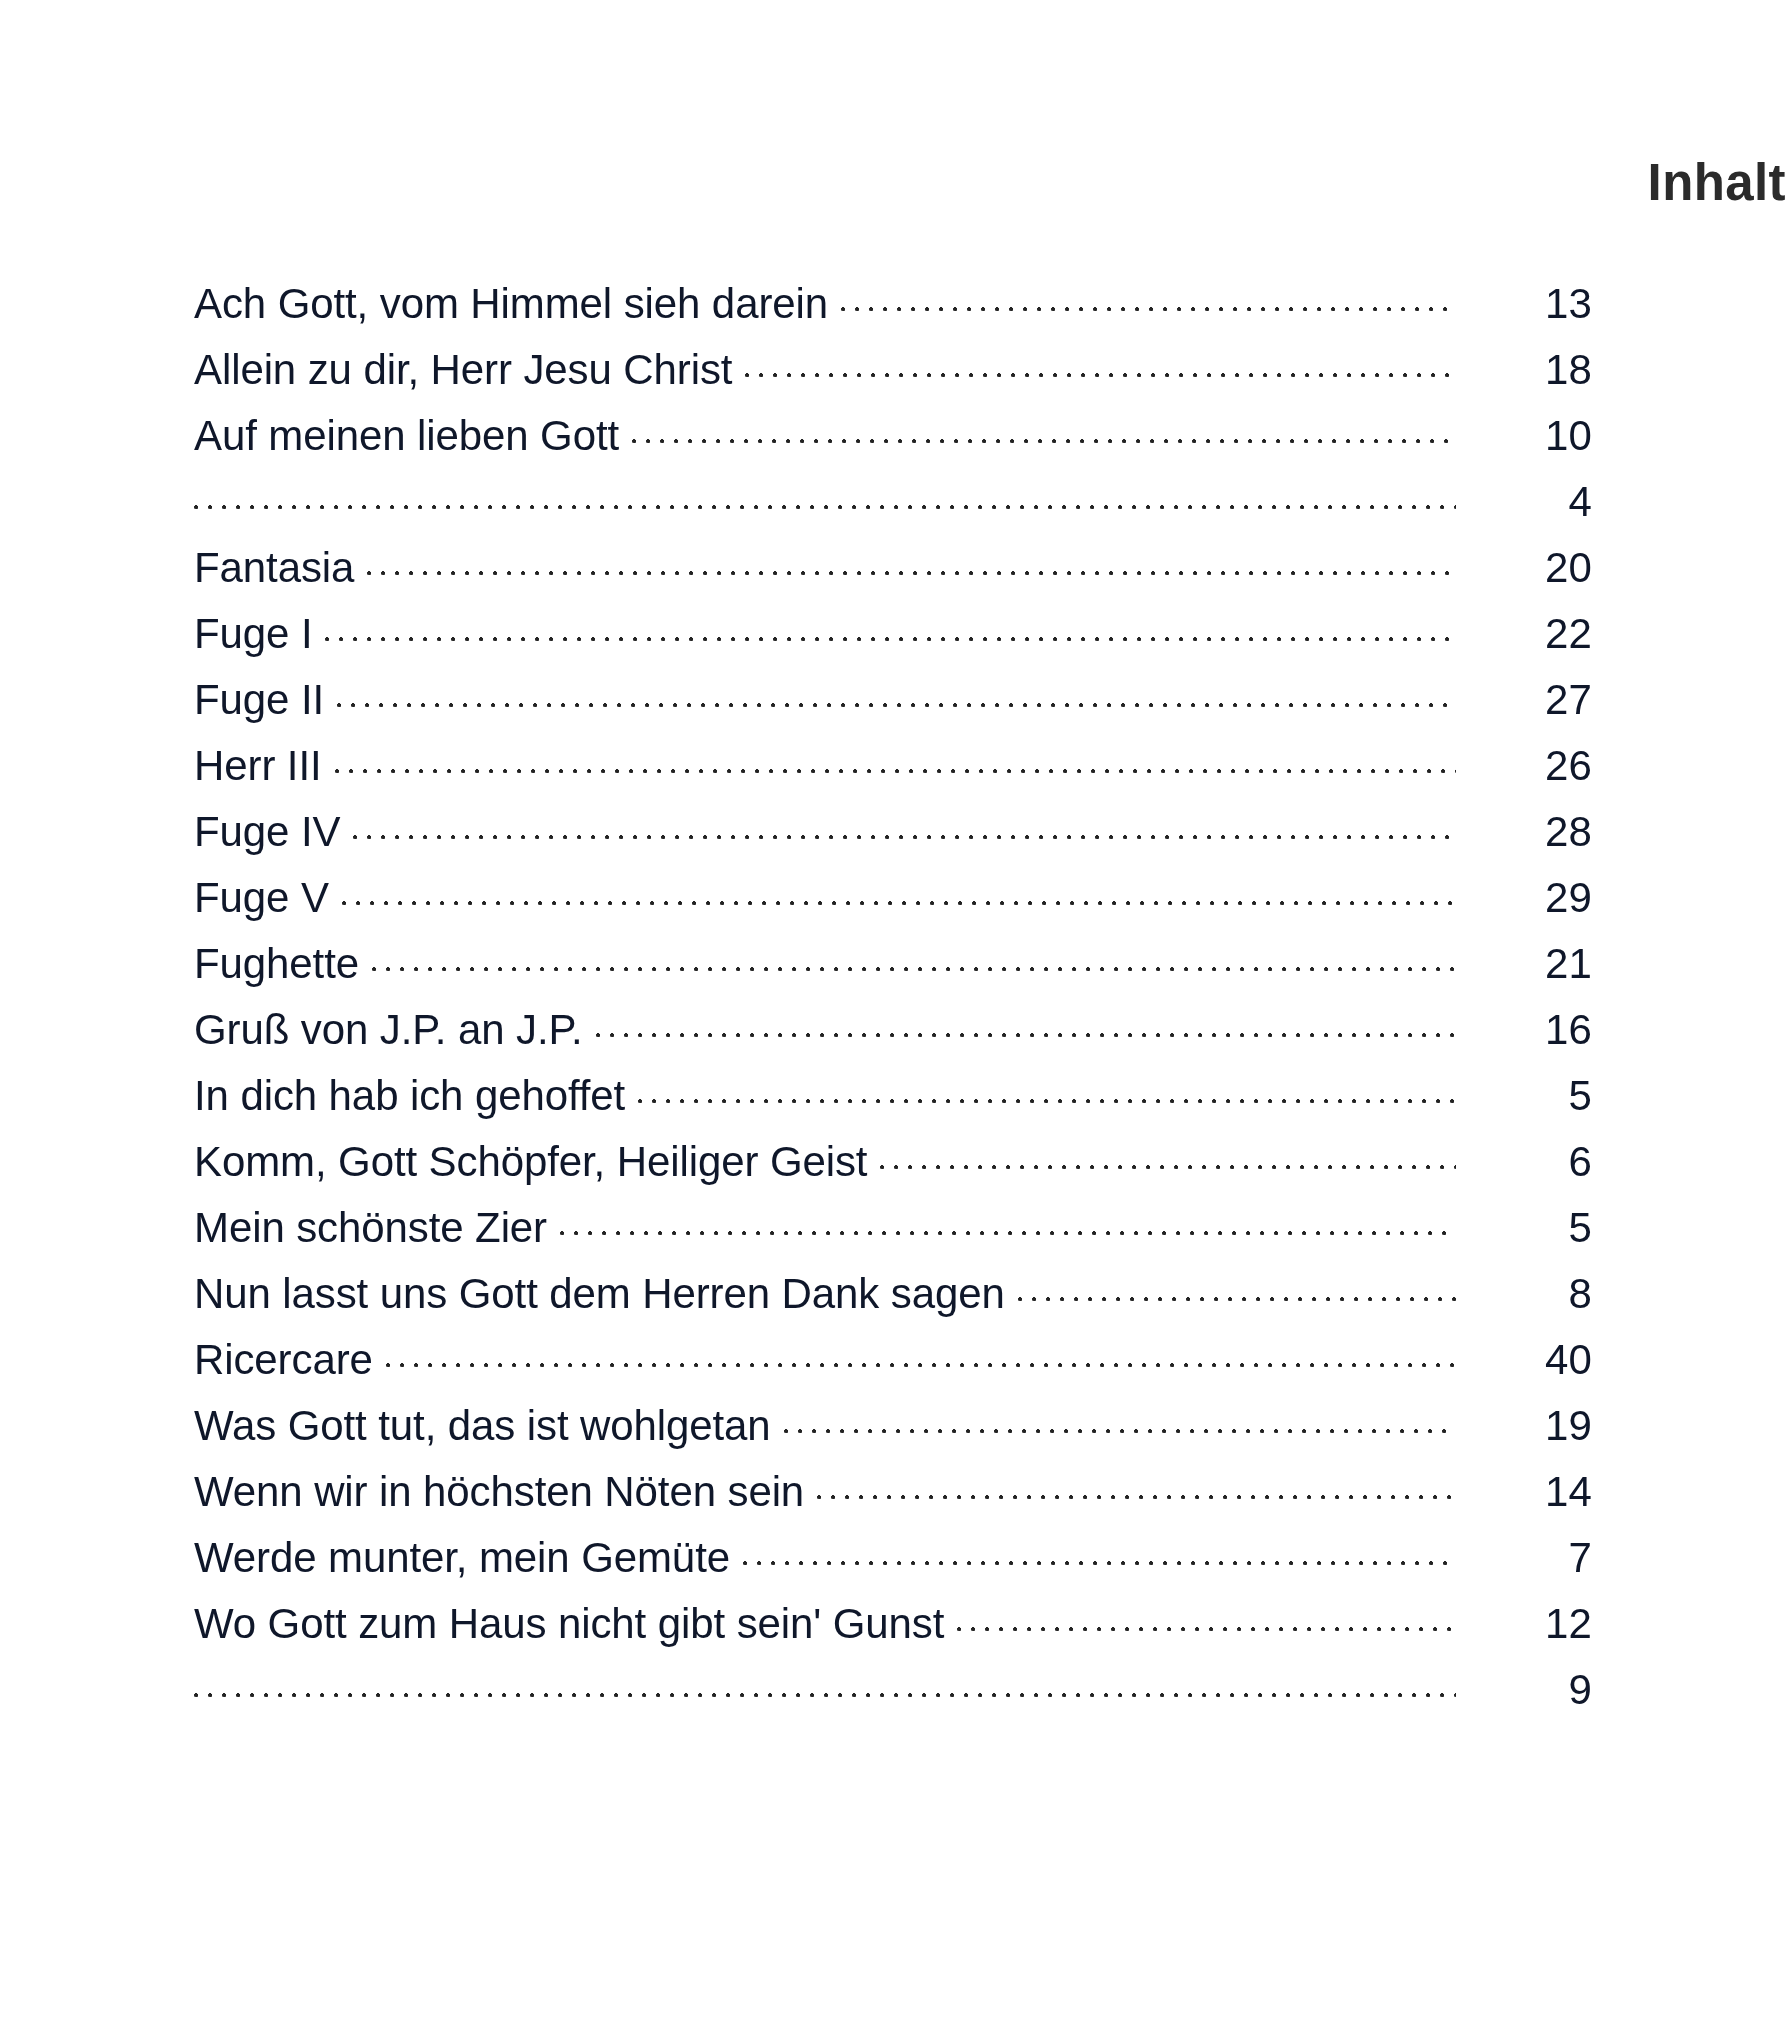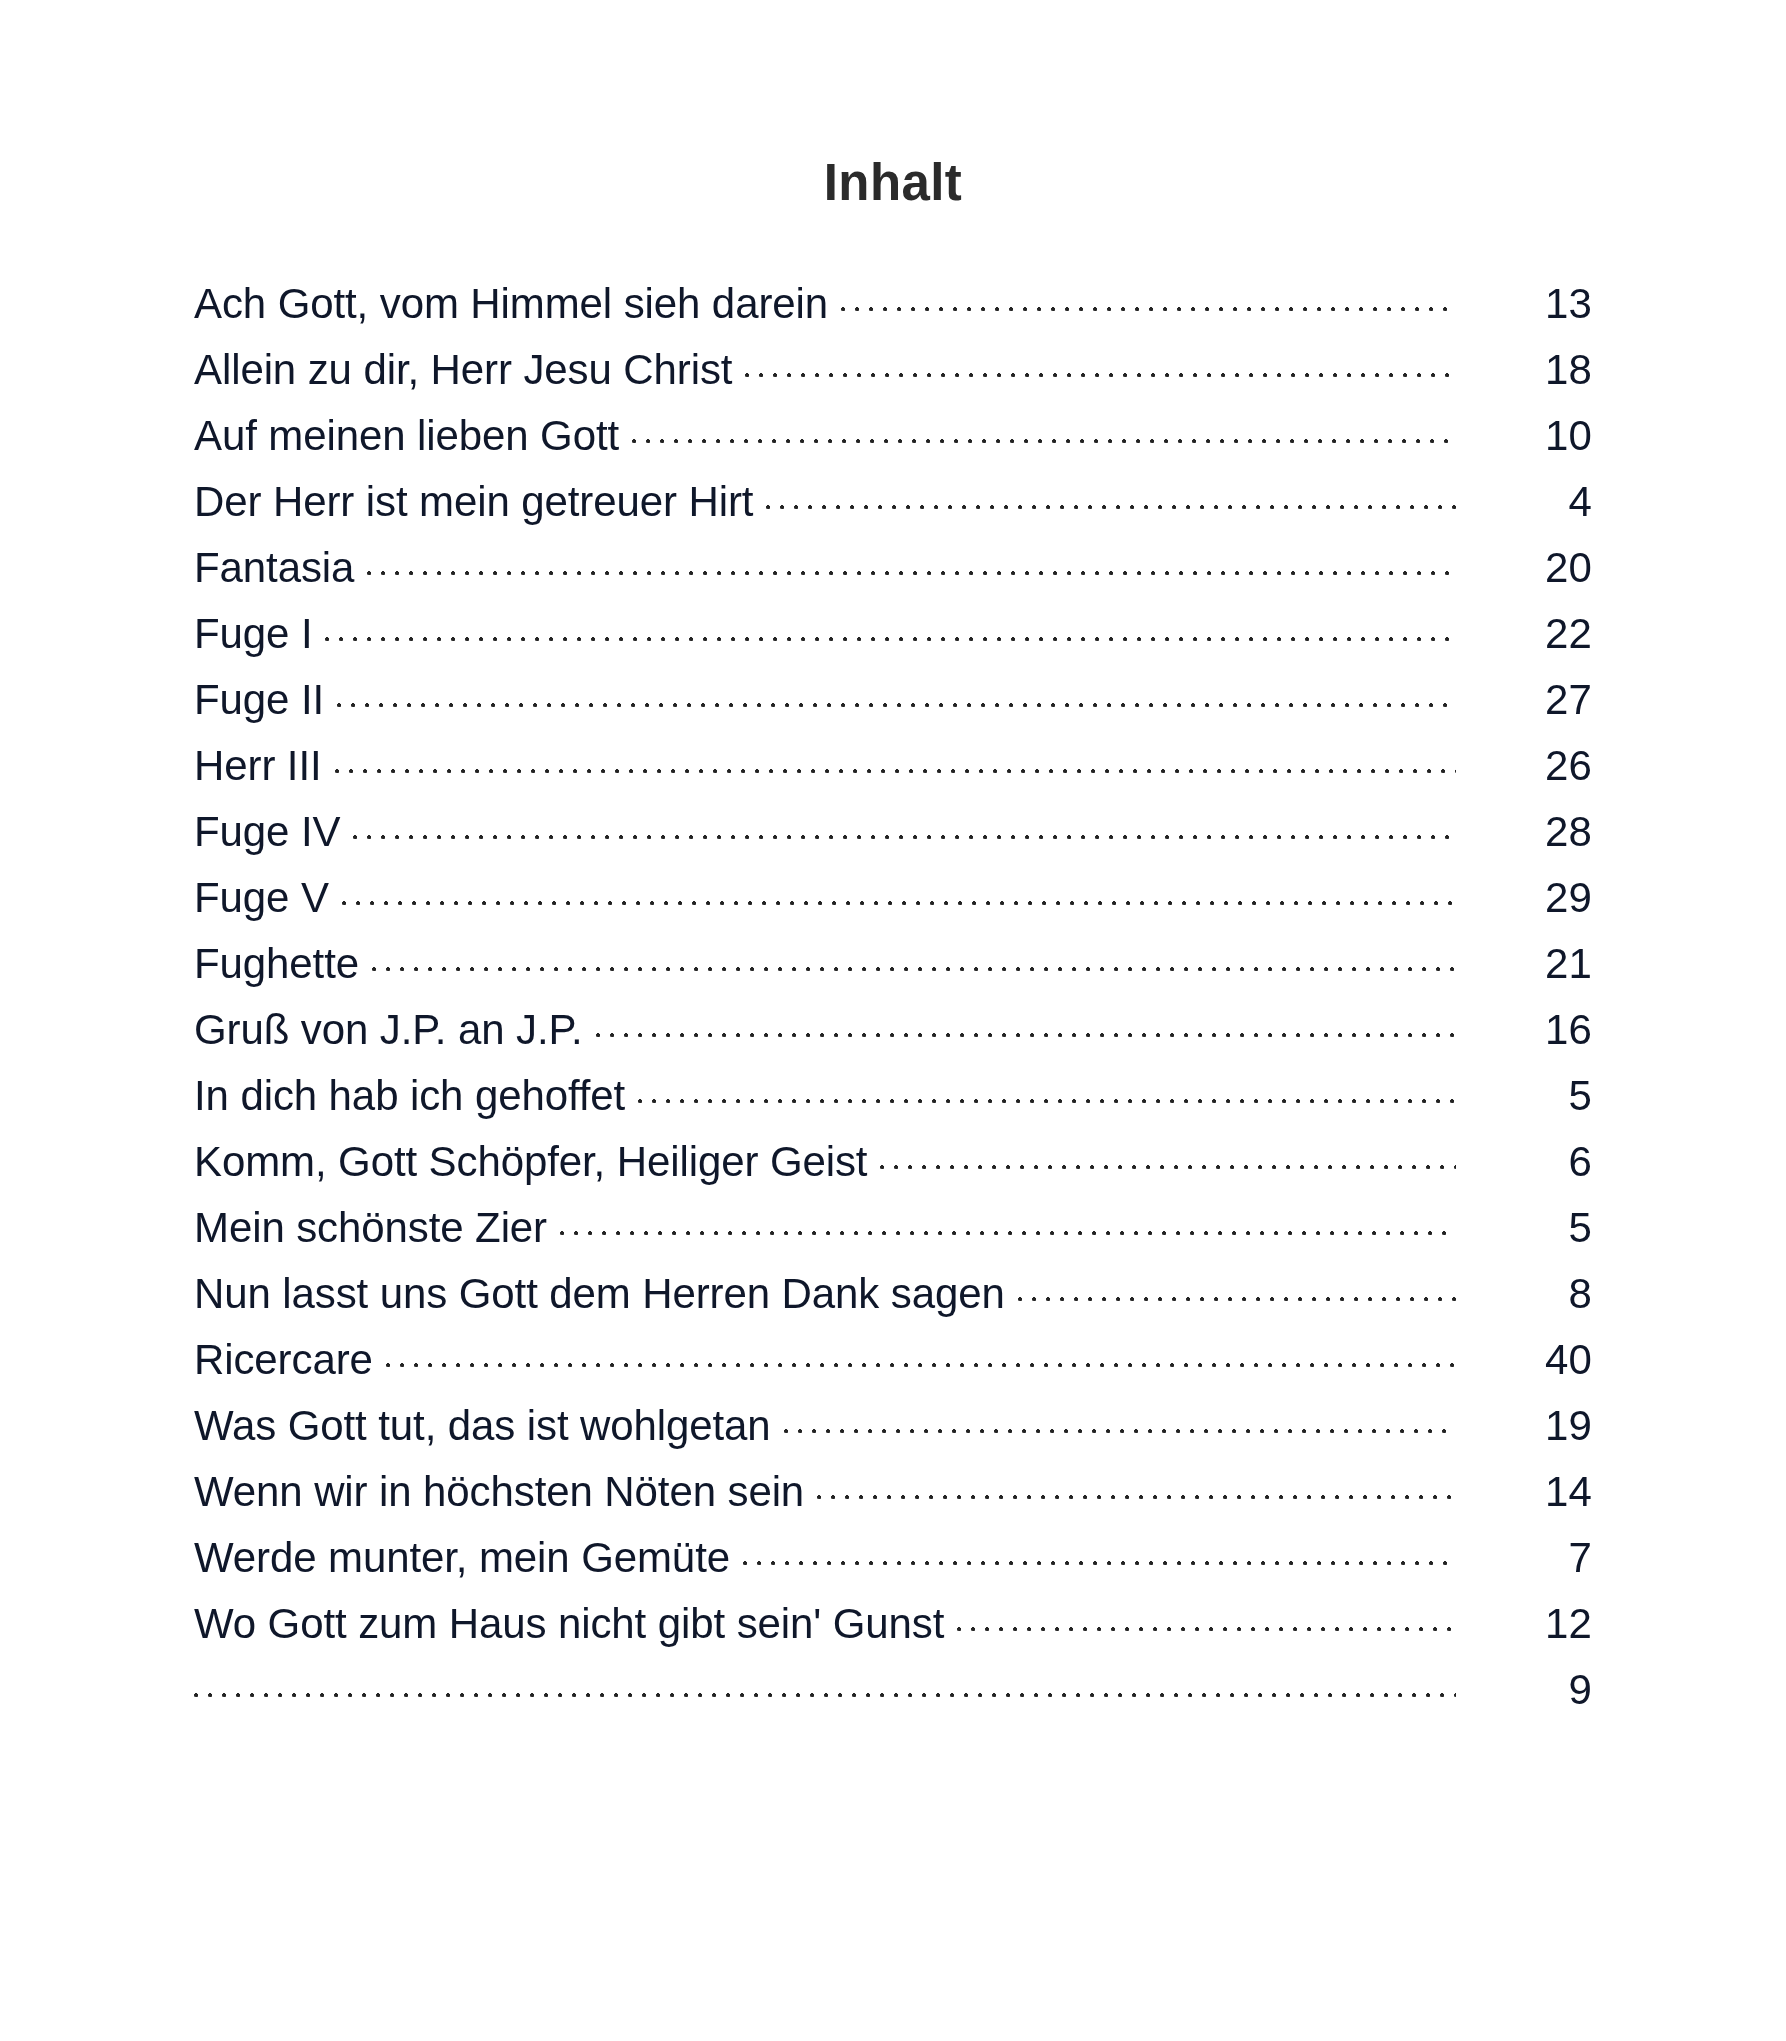--- a/index.html
+++ b/index.html
@@ -24,21 +24,21 @@
     overflow: hidden;
     box-sizing: border-box;
   }
 
   
   .toc-title {
     position: absolute;
     top: 123px;
     left: 0;
     width: 1786px;
-    text-align: center;
+    text-align: right;
     font-size: 51px;
     font-weight: 700;
     letter-spacing: 0.4px;
     color: #2b2b2b;
     line-height: 1;
   }
 
   
   .toc-list {
     position: absolute;
@@ -118,21 +118,20 @@
         <span class="entry-title">Allein zu dir, Herr Jesu Christ</span>
         <span class="leader"></span>
         <span class="entry-page">18</span>
       </li>
       <li class="toc-entry">
         <span class="entry-title">Auf meinen lieben Gott</span>
         <span class="leader"></span>
         <span class="entry-page">10</span>
       </li>
       <li class="toc-entry">
-        <span class="entry-title">Der Herr ist mein getreuer Hirt</span>
         <span class="leader"></span>
         <span class="entry-page">4</span>
       </li>
       <li class="toc-entry">
         <span class="entry-title">Fantasia</span>
         <span class="leader"></span>
         <span class="entry-page">20</span>
       </li>
       <li class="toc-entry">
         <span class="entry-title">Fuge I</span>

